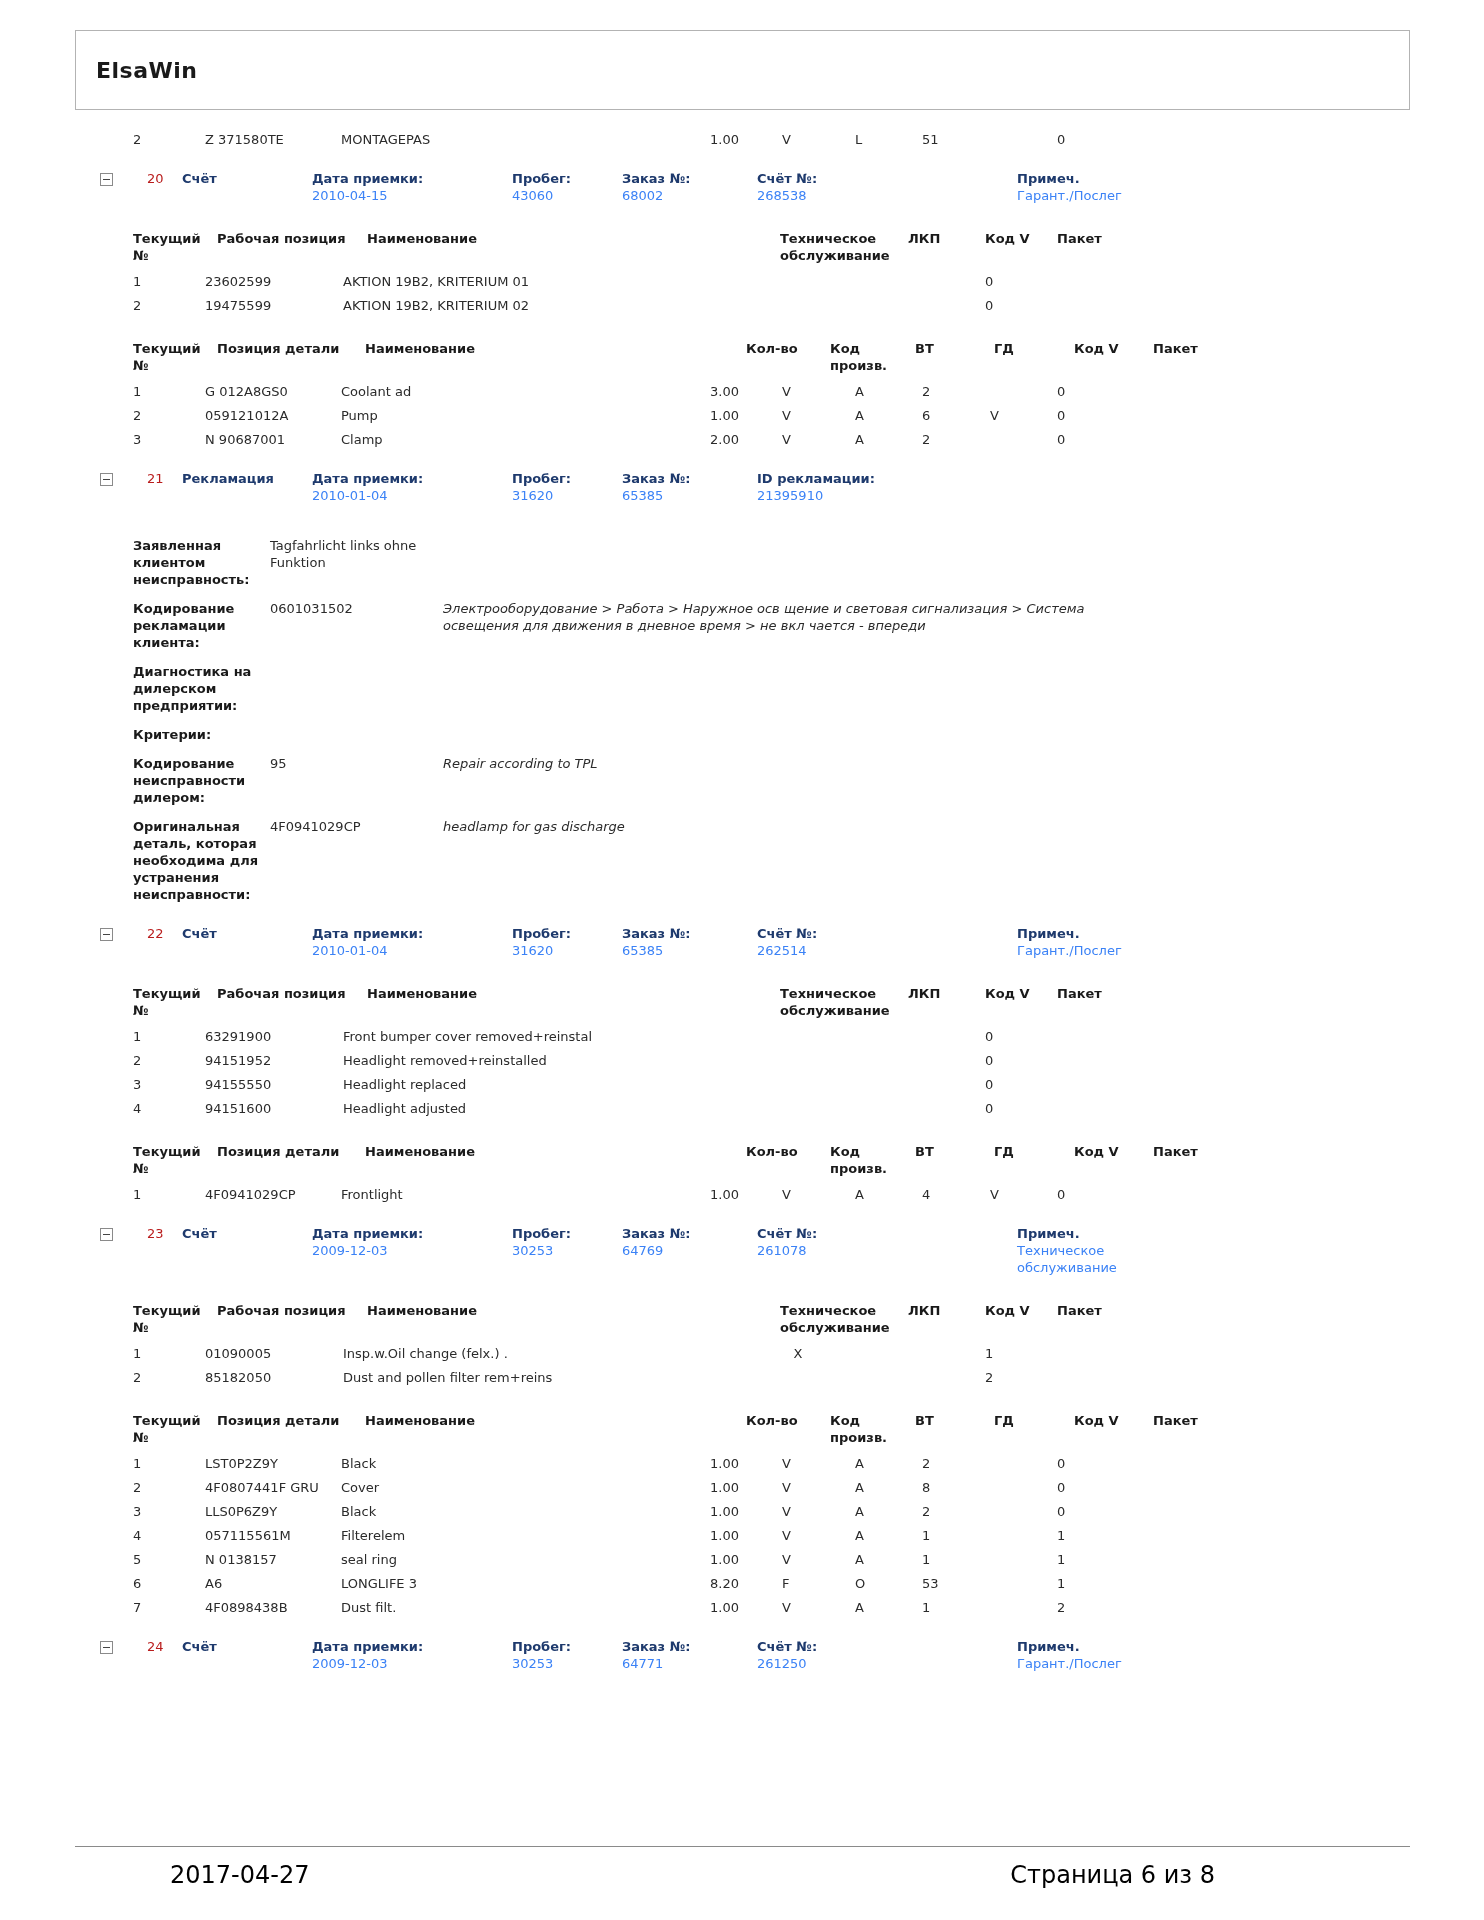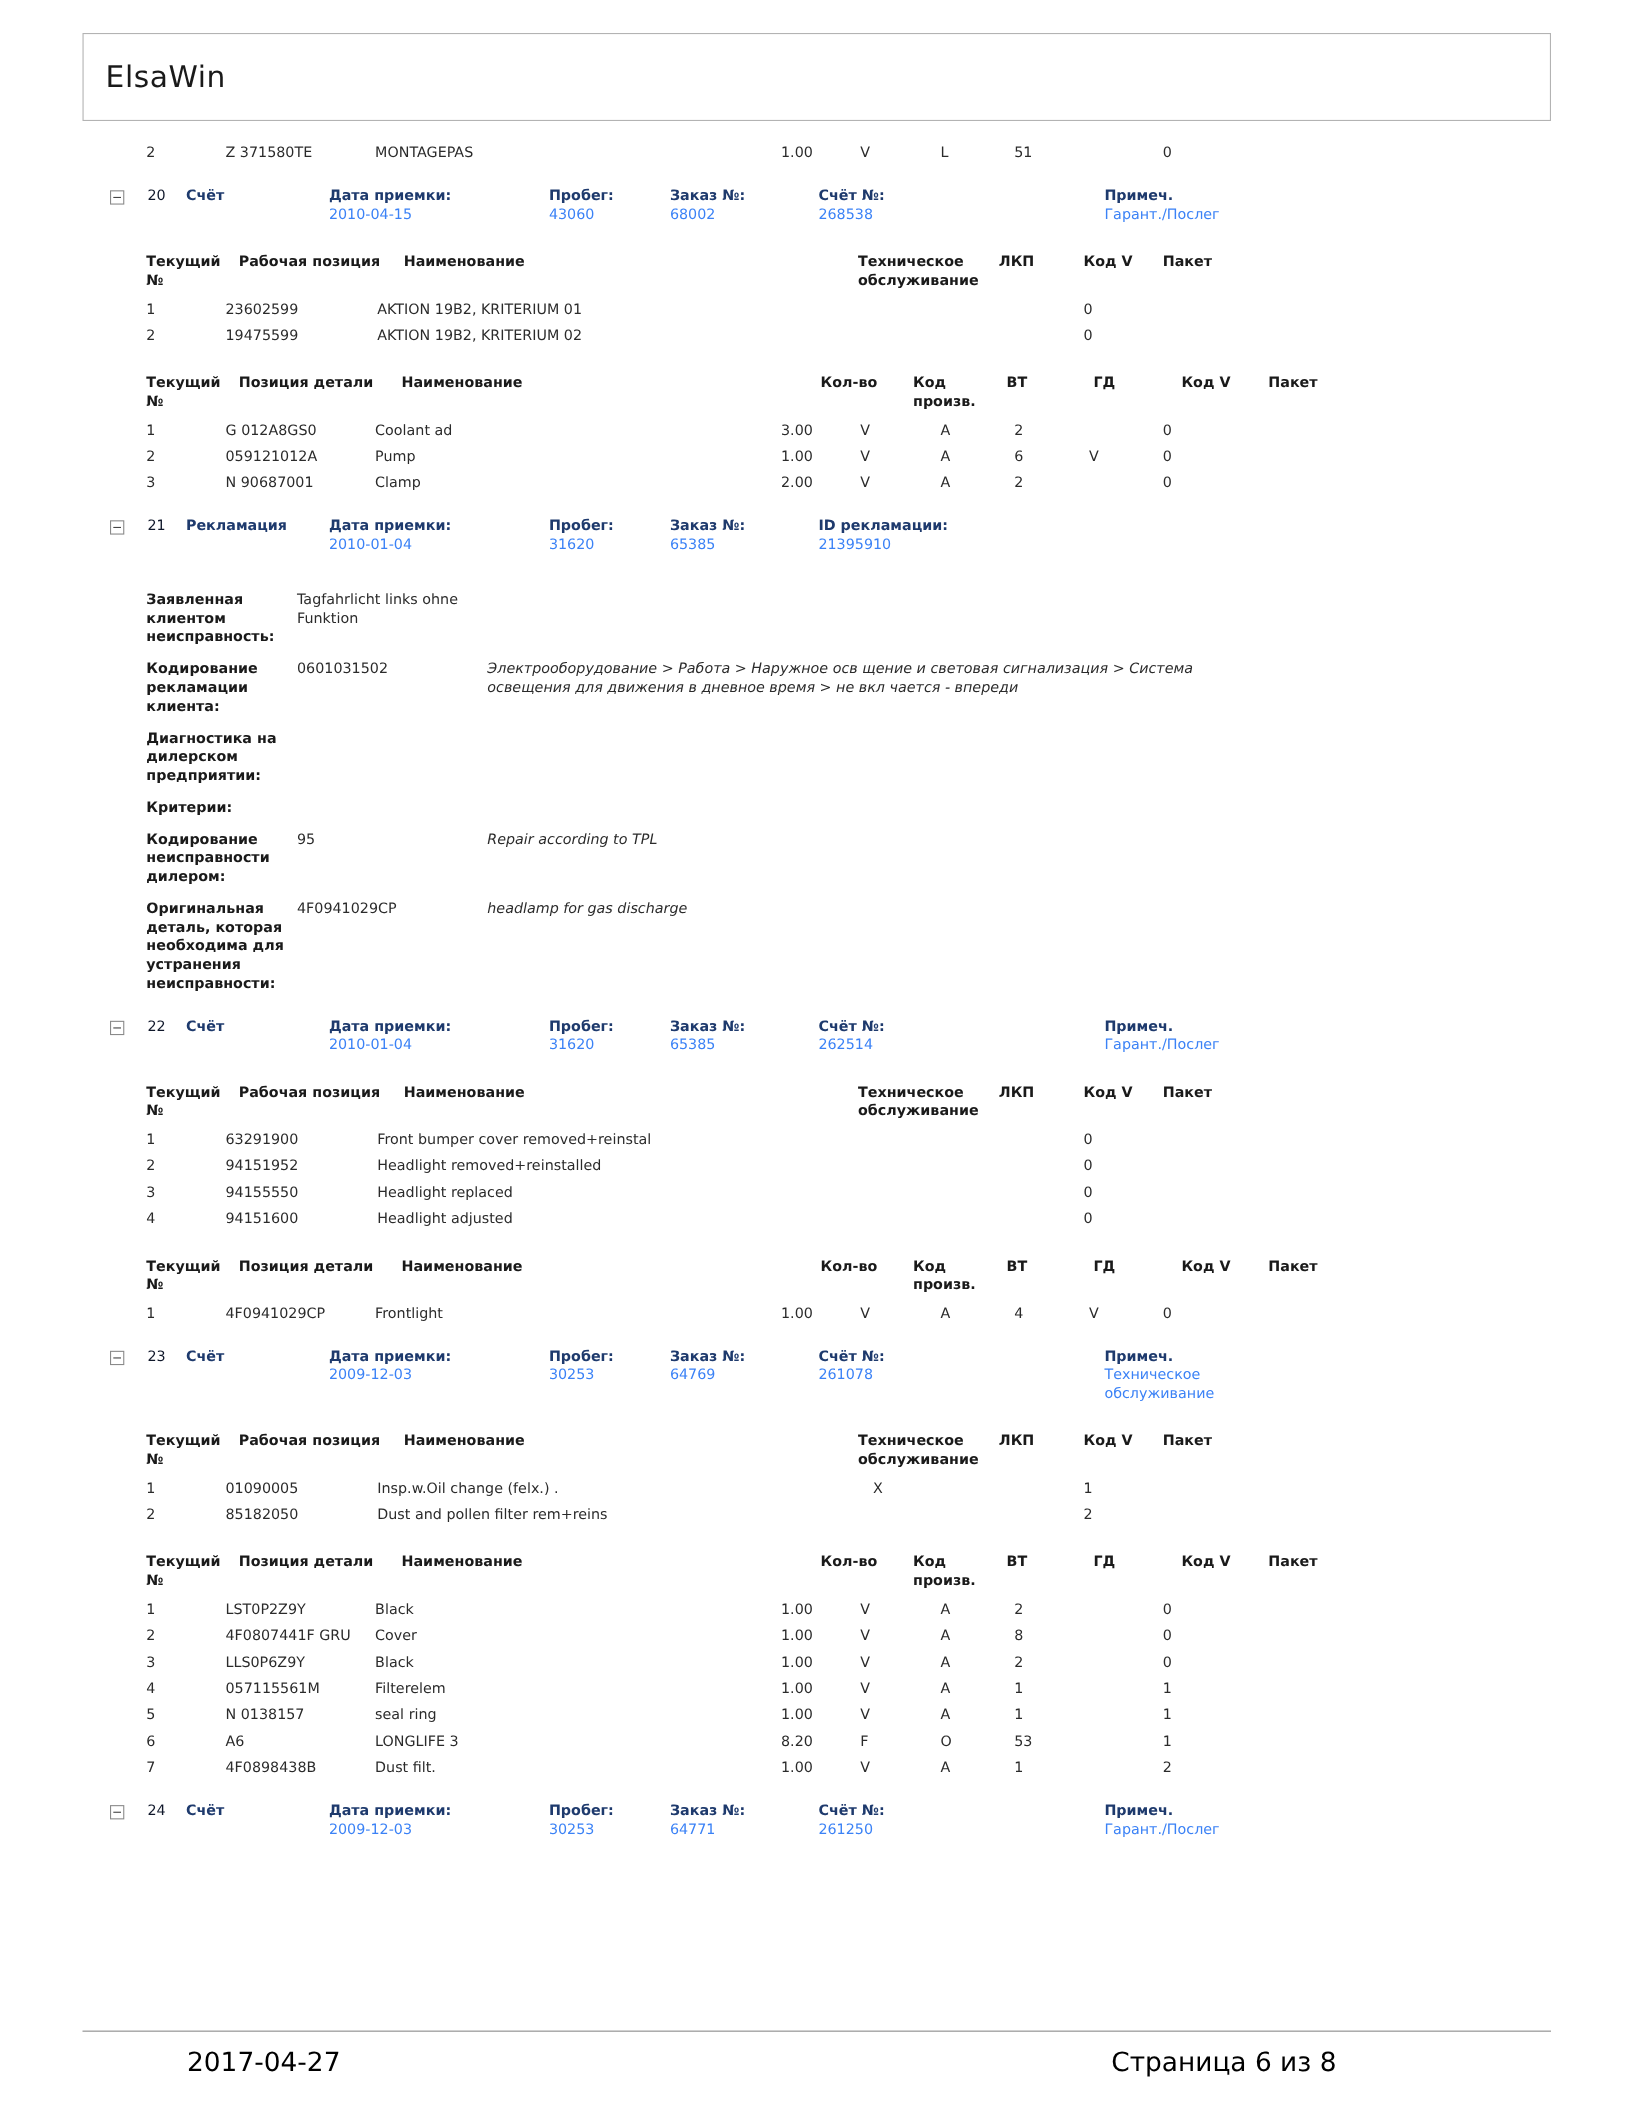--- a/index.html
+++ b/index.html
@@ -2,31 +2,31 @@
 <html><head>
 <meta charset="utf-8">
 <style>
   * { margin:0; padding:0; box-sizing:border-box; }
   html,body { width:1484px; height:1920px; background:#ffffff; overflow:hidden; }
   body { font-family:"DejaVu Sans", sans-serif; font-size:13px; color:#2b2b2b; position:relative; }
 
   
   .titlebar { position:absolute; left:75px; top:30px; width:1335px; height:80px;
               border:1px solid #b3b3b3; background:#fff; display:flex; align-items:center; padding-left:20px; }
-  .titlebar h1 { font-size:27px; font-weight:400; color:#1a1a1a; letter-spacing:.5px; }
+  .titlebar h1 { font-size:22px; font-weight:700; color:#1a1a1a; letter-spacing:.5px; }
 
   
   .content { position:absolute; left:100px; top:131px; width:1140px; }
 
   .rec { margin-top:22px; }
   .rhdr { display:flex; align-items:flex-start; }
   .collapse { width:13px; height:13px; border:1px solid #8a8a8a; flex:none; margin-top:3px;
               display:flex; align-items:center; justify-content:center; background:#fff; cursor:default; }
   .minus { width:7px; height:1px; background:#444; }
-  .rid { width:35px; margin-left:21px; flex:none; line-height:17px; color:#0f172a; }
+  .rid { width:35px; margin-left:34px; flex:none; line-height:17px; color:#b91c1c; }
   .hcol { flex:none; line-height:17px; }
   .hlbl { font-weight:bold; color:#1e3a6d; }
   .hval { color:#3b82f6; }
   .type { width:130px; }
   .date { width:200px; } .mileage { width:110px; } .order { width:135px; }
   .invoice { width:260px; } .note { width:140px; }
 
   .rbody { padding-left:33px; }
 
   

